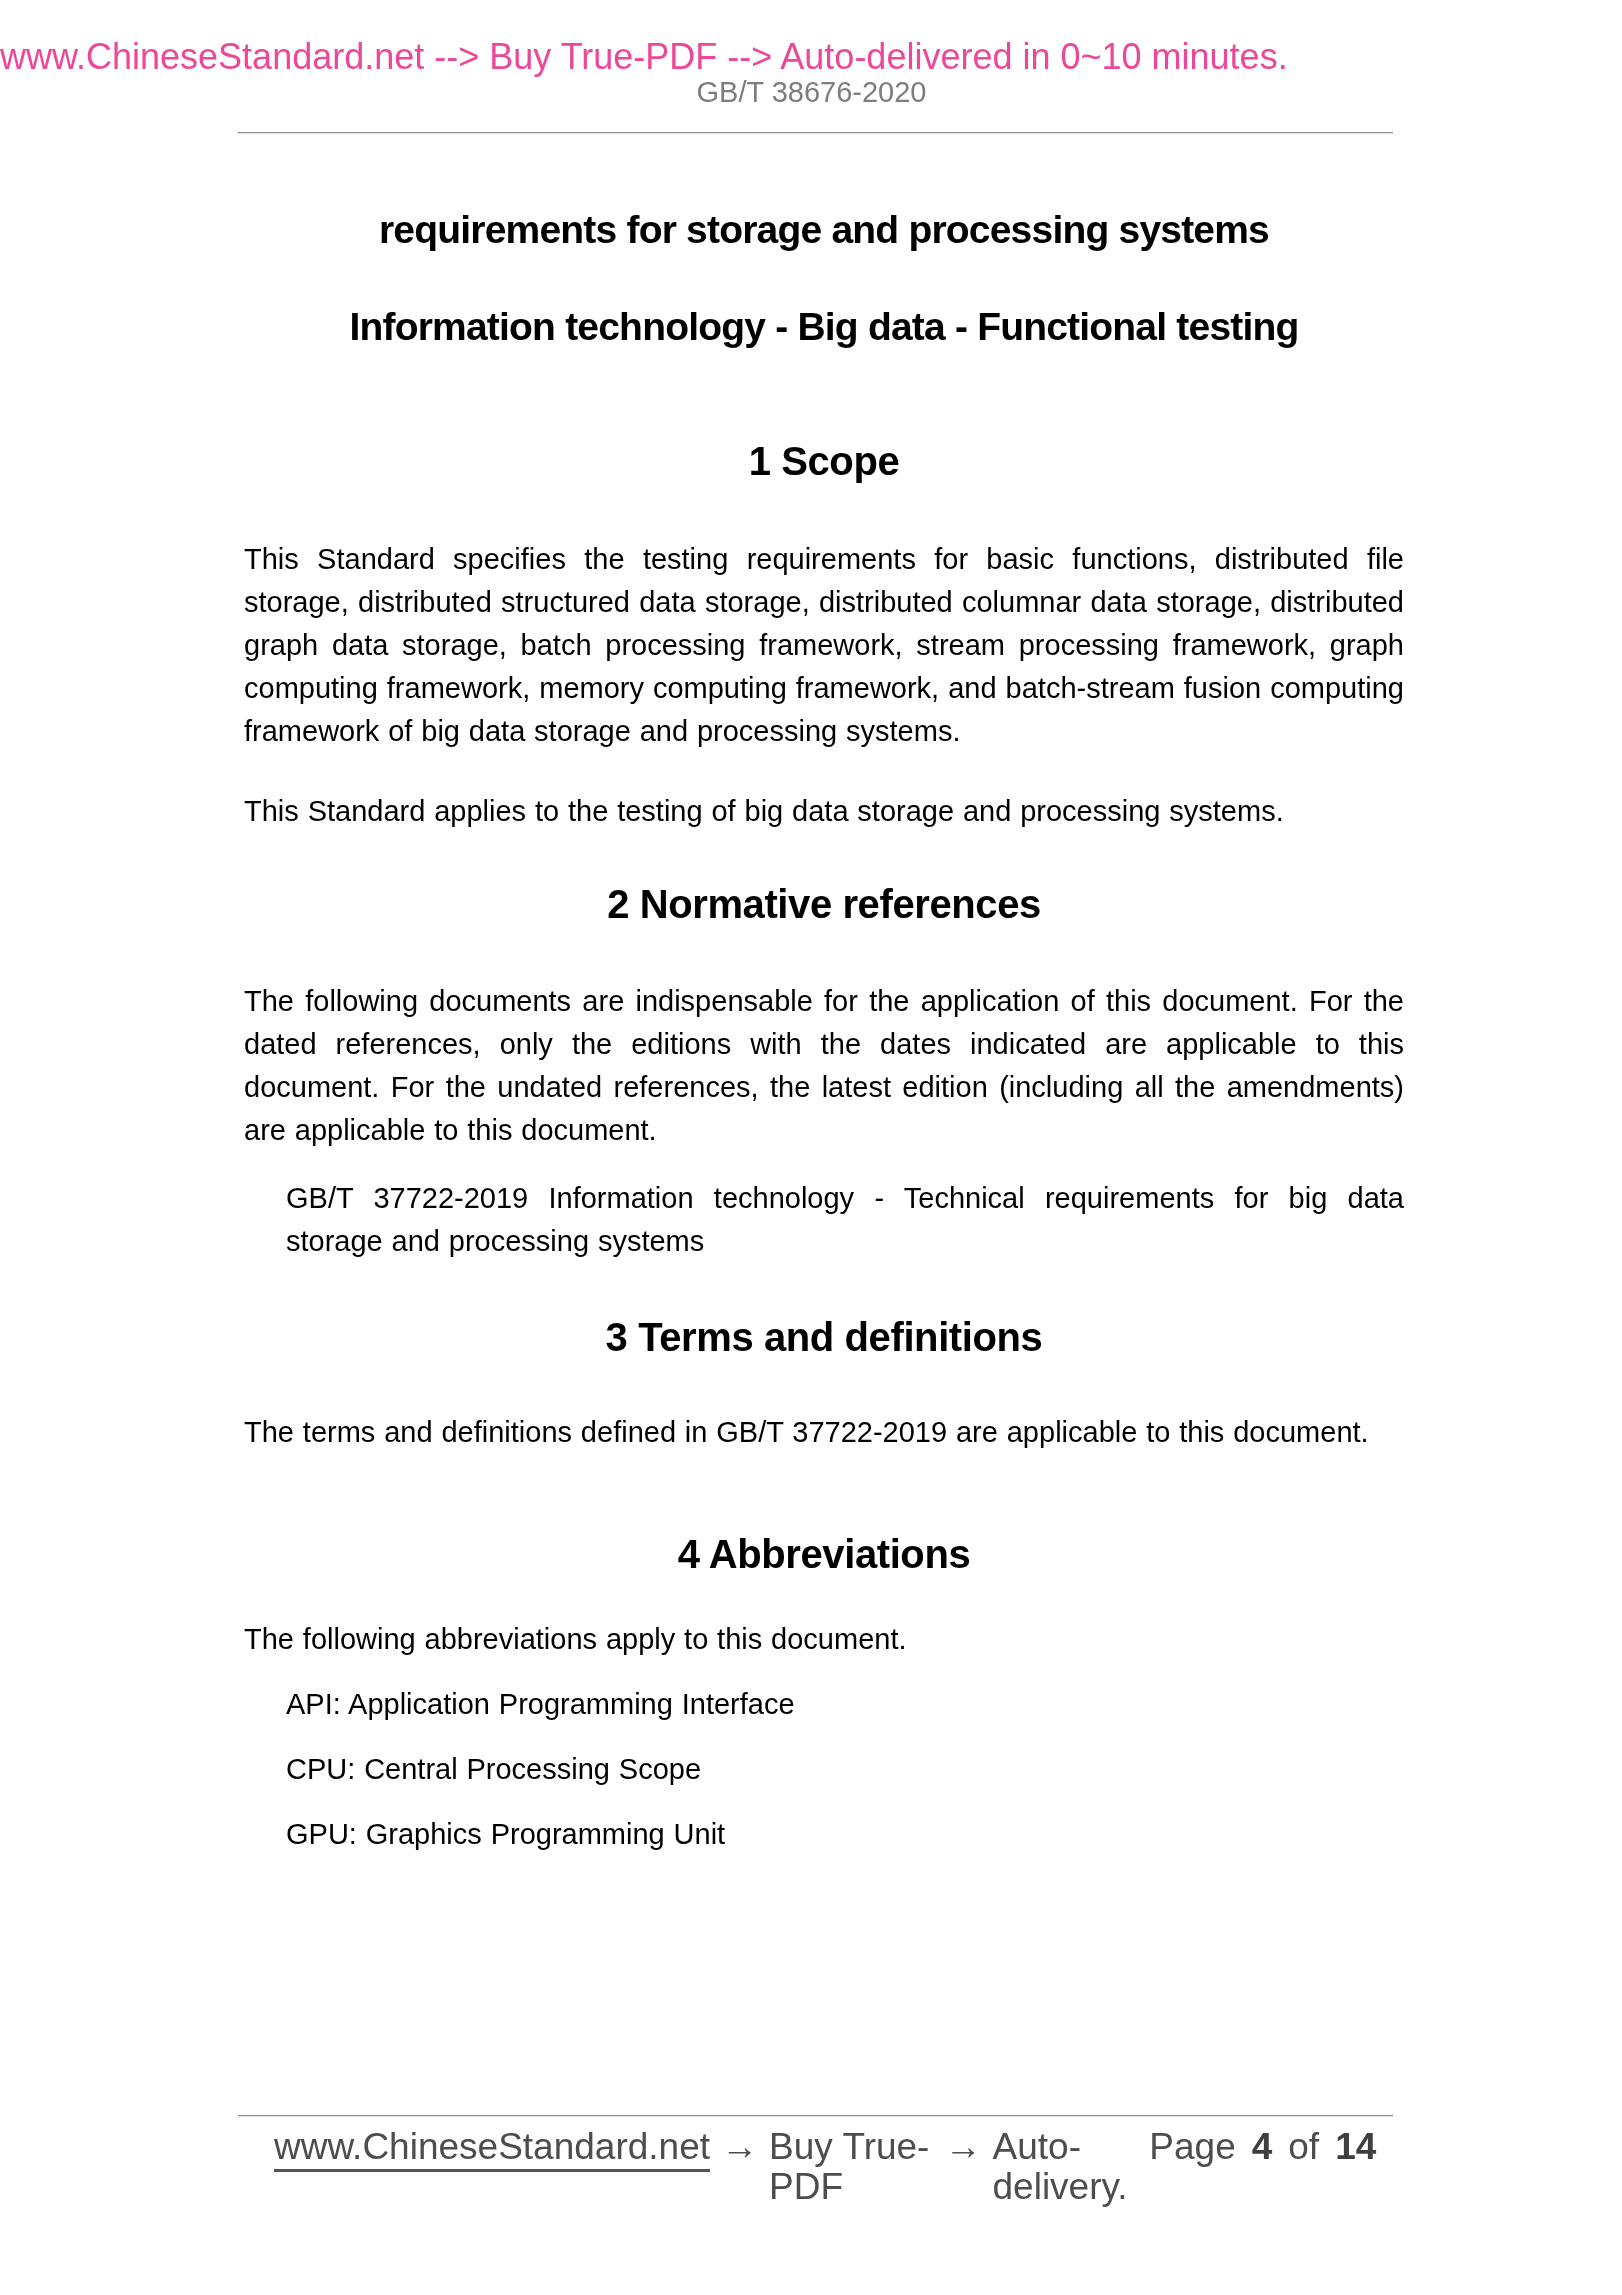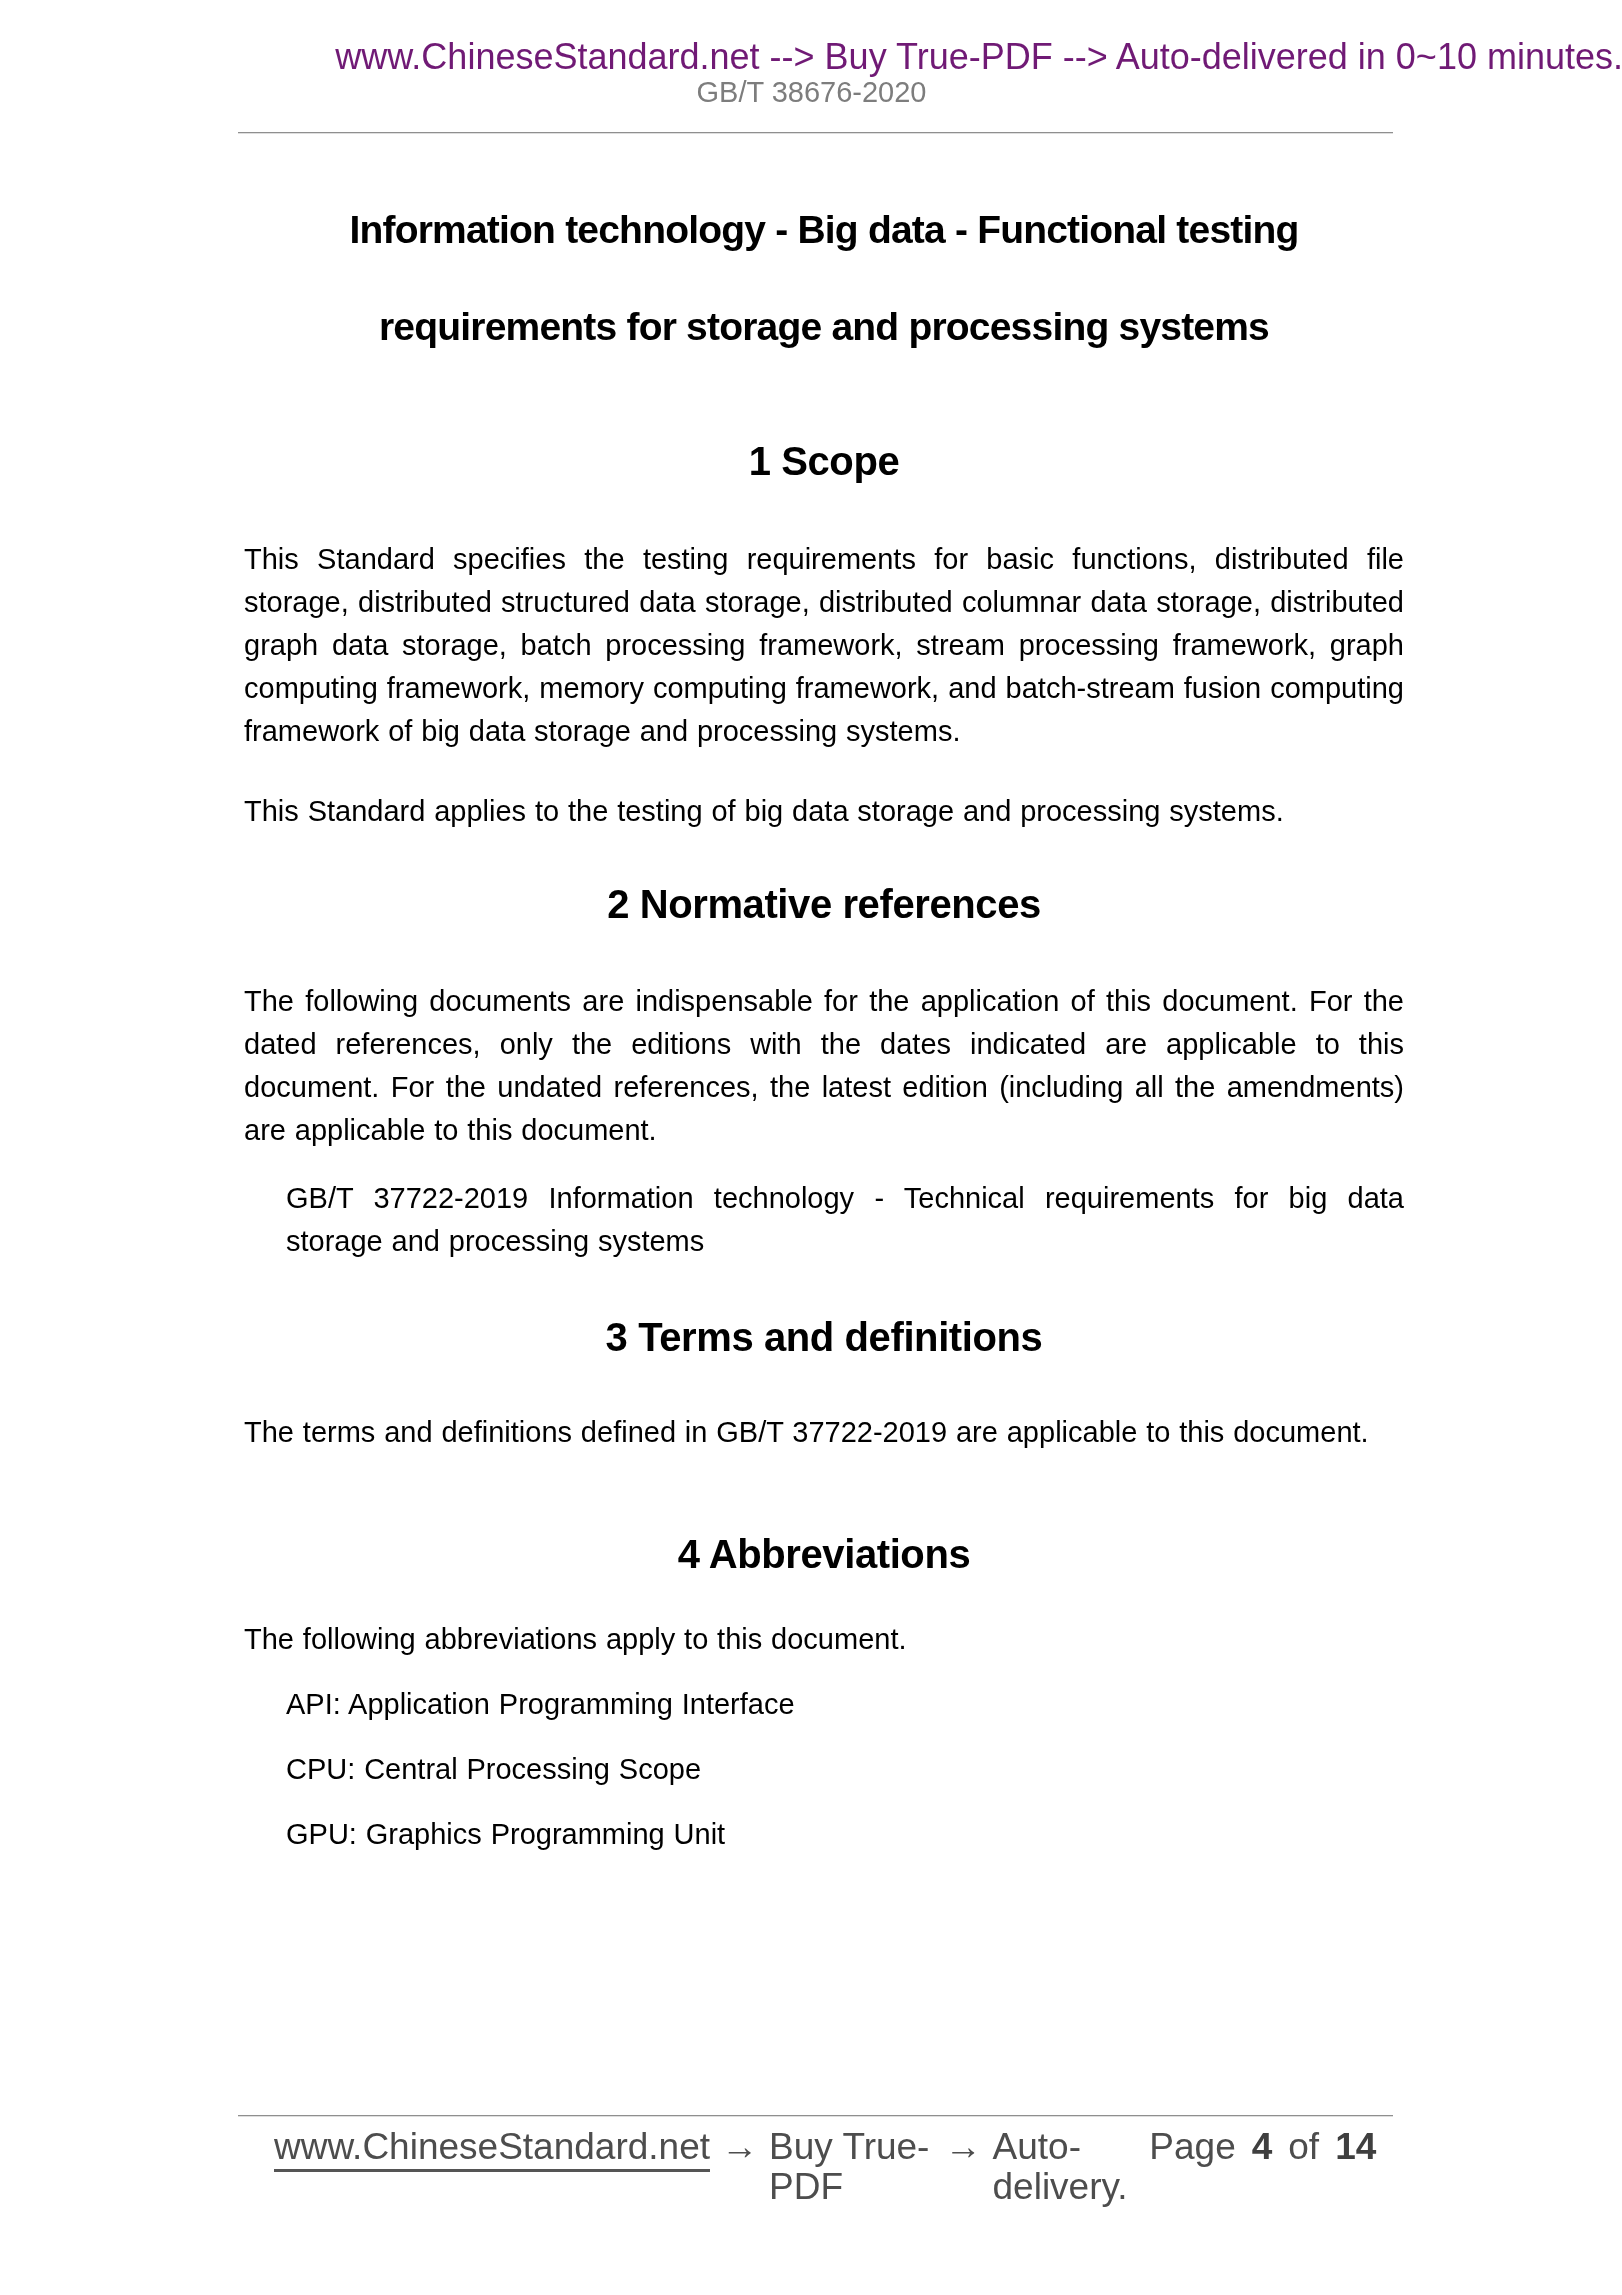--- a/index.html
+++ b/index.html
@@ -11,24 +11,24 @@
     position: relative;
     width: 1623px;
     height: 2295px;
     background: #ffffff;
     font-family: "Liberation Sans", sans-serif;
     color: #000000;
     overflow: hidden;
   }
   .hdr1 {
     padding-top: 37px;
-    text-align: right;
+    text-align: left;
     font-size: 36px;
     line-height: 39px;
-    color: #701a75;
+    color: #ec4899;
   }
   .hdr2 {
     text-align: center;
     font-size: 29px;
     line-height: 33px;
     color: #7d7d7d;
   }
   .rule {
     height: 0;
     border-top: 1.7px solid #8f8f8f;
@@ -120,22 +120,22 @@
 
 <div class="page">
 
   <div class="hdr1">www.ChineseStandard.net --&gt; Buy True-PDF --&gt; Auto-delivered in 0~10 minutes.</div>
   <div class="hdr2">GB/T 38676-2020</div>
   <div class="rule top-rule"></div>
 
   <div class="content">
 
     <div class="title">
+      <div class="title-line">requirements for storage and processing systems</div>
       <div class="title-line">Information technology - Big data - Functional testing</div>
-      <div class="title-line">requirements for storage and processing systems</div>
     </div>
 
     <h2 class="sec h1">1 Scope</h2>
     <p class="body j p1">This Standard specifies the testing requirements for basic functions, distributed file storage, distributed structured data storage, distributed columnar data storage, distributed graph data storage, batch processing framework, stream processing framework, graph computing framework, memory computing framework, and batch-stream fusion computing framework of big data storage and processing systems.</p>
     <p class="body p2">This Standard applies to the testing of big data storage and processing systems.</p>
 
     <h2 class="sec h2">2 Normative references</h2>
     <p class="body j p3">The following documents are indispensable for the application of this document. For the dated references, only the editions with the dates indicated are applicable to this document. For the undated references, the latest edition (including all the amendments) are applicable to this document.</p>
     <p class="body j ref">GB/T 37722-2019 Information technology - Technical requirements for big data storage and processing systems</p>
 

